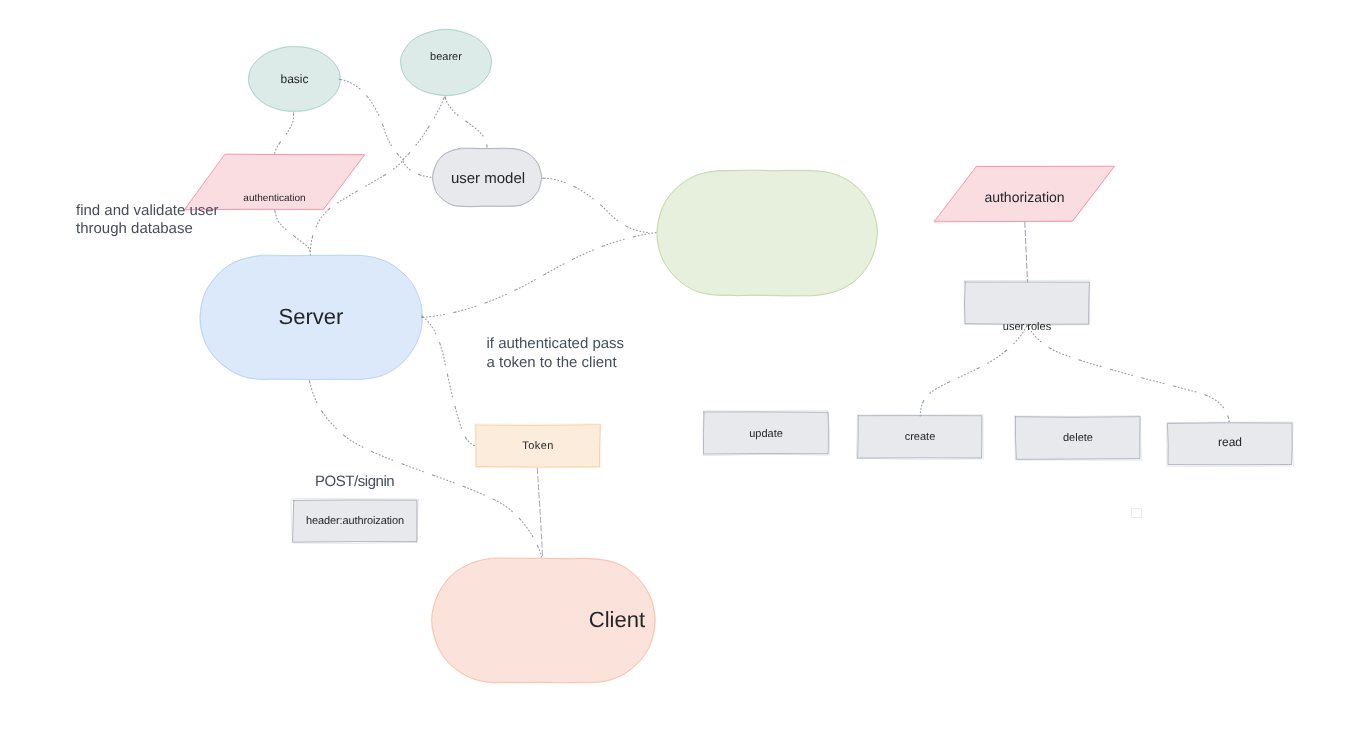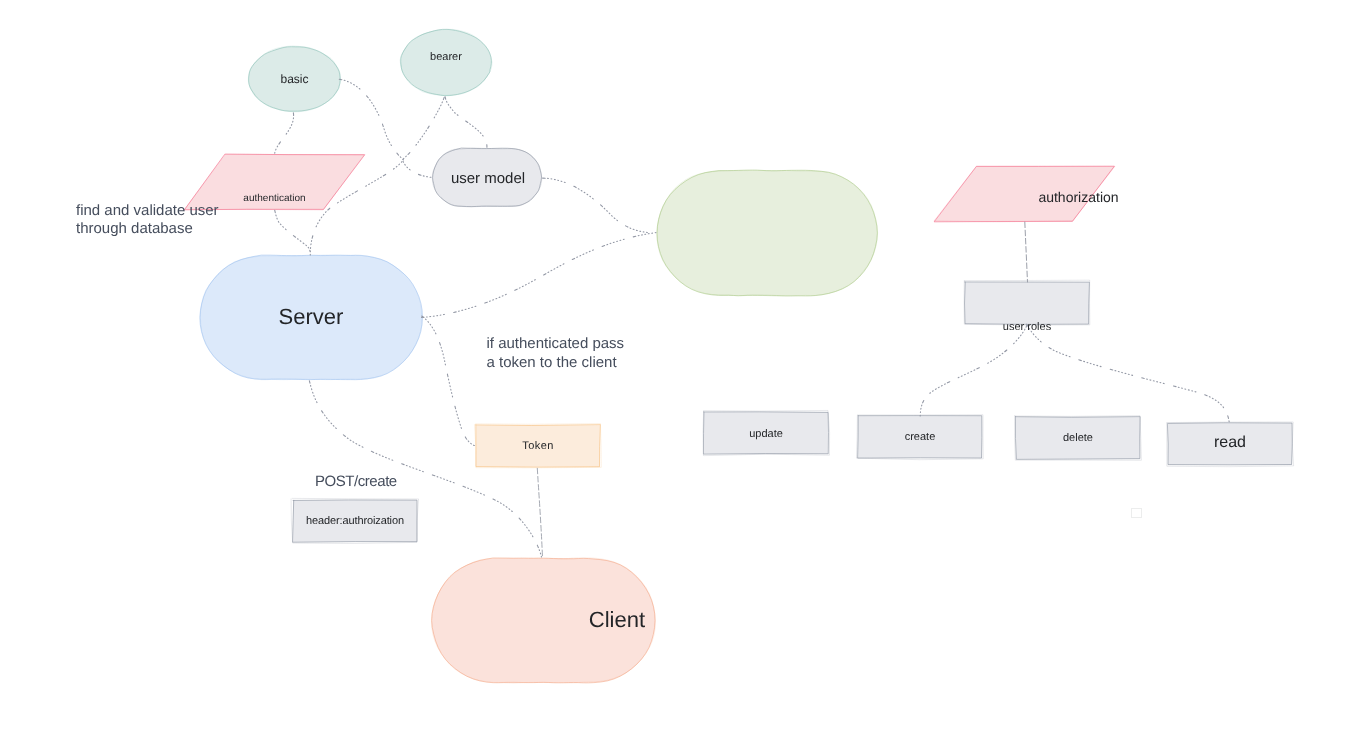--- a/index.html
+++ b/index.html
@@ -161,47 +161,47 @@
     </div>
   <div class="node" style="left: 184px; top: 154px; width: 181px; height: 56px;">
       <span class="lbl" style="font-size: 10px; transform: translate(0px, -1px); margin-top: 36px;">authentication</span>
     </div>
   <div class="node" style="left: 432px; top: 148px; width: 110px; height: 59px;">
       <span class="lbl" style="font-size: 15px; transform: translate(1px, 1px);">user model</span>
     </div>
   <div class="node" style="left: 199px; top: 255px; width: 224px; height: 125px;">
       <span class="lbl" style="font-size: 22px; transform: translate(0px, -1.5px);">Server</span>
     </div>
-  <div class="node" style="left: 988px; top: 166px; width: 181px; height: 64px;">
+  <div class="node" style="left: 934px; top: 166px; width: 181px; height: 64px;">
       <span class="lbl" style="font-size: 14px; transform: translate(0px, -1.3px);">authorization</span>
     </div>
   <div class="node" style="left: 965px; top: 282px; width: 124px; height: 42px; margin-top: 24px;">
       <span class="lbl" style="font-size: 11px;">user roles</span>
     </div>
   <div class="node" style="left: 704px; top: 412px; width: 124px; height: 42px;">
       <span class="lbl" style="font-size: 11px; transform: translate(0px, 1.3px);">update</span>
     </div>
   <div class="node" style="left: 858px; top: 416px; width: 124px; height: 42px;">
       <span class="lbl" style="font-size: 11px;">create</span>
     </div>
   <div class="node" style="left: 1016px; top: 417px; width: 124px; height: 42px;">
       <span class="lbl" style="font-size: 11px;">delete</span>
     </div>
   <div class="node" style="left: 1168px; top: 423px; width: 124px; height: 42px;">
-      <span class="lbl" style="font-size: 16px; transform: translate(0px, -0.7px);">read</span>
+      <span class="lbl" style="font-size: 12px; transform: translate(0px, -0.7px);">read</span>
     </div>
   <div class="node" style="left: 476px; top: 425px; width: 124px; height: 42px;">
       <span class="lbl" style="font-size: 11px; letter-spacing: 0.45px;">Token</span>
     </div>
   <div class="node" style="left: 293px; top: 500px; width: 124px; height: 42px;">
       <span class="lbl" style="font-size: 11px; letter-spacing: -0.12px;">header:authroization</span>
     </div>
   <div class="node" style="left: 421px; top: 558px; width: 225px; height: 125px; justify-content: flex-end;">
       <span class="lbl" style="font-size: 22px; transform: translate(-1px, -1.5px);">Client</span>
     </div>
 
   <div class="annot" style="left: 76px; top: 158px; margin-top: 44px;"><span>find and validate user</span><br><span>through database</span></div>
   <div class="annot" style="left: 486.5px; top: 334px; line-height: 19.1px;"><span>if authenticated pass</span><br><span>a token to the client</span></div>
-  <div class="annot" style="left: 315px; top: 473px; letter-spacing: -0.45px;"><span>POST/create</span></div>
+  <div class="annot" style="left: 315px; top: 473px; letter-spacing: -0.45px;"><span>POST/signin</span></div>
 
   <div class="tinybox" style="left: 1131px; top: 508px; width: 11px; height: 10px;"></div>
 
 </div>
 
 </body></html>

